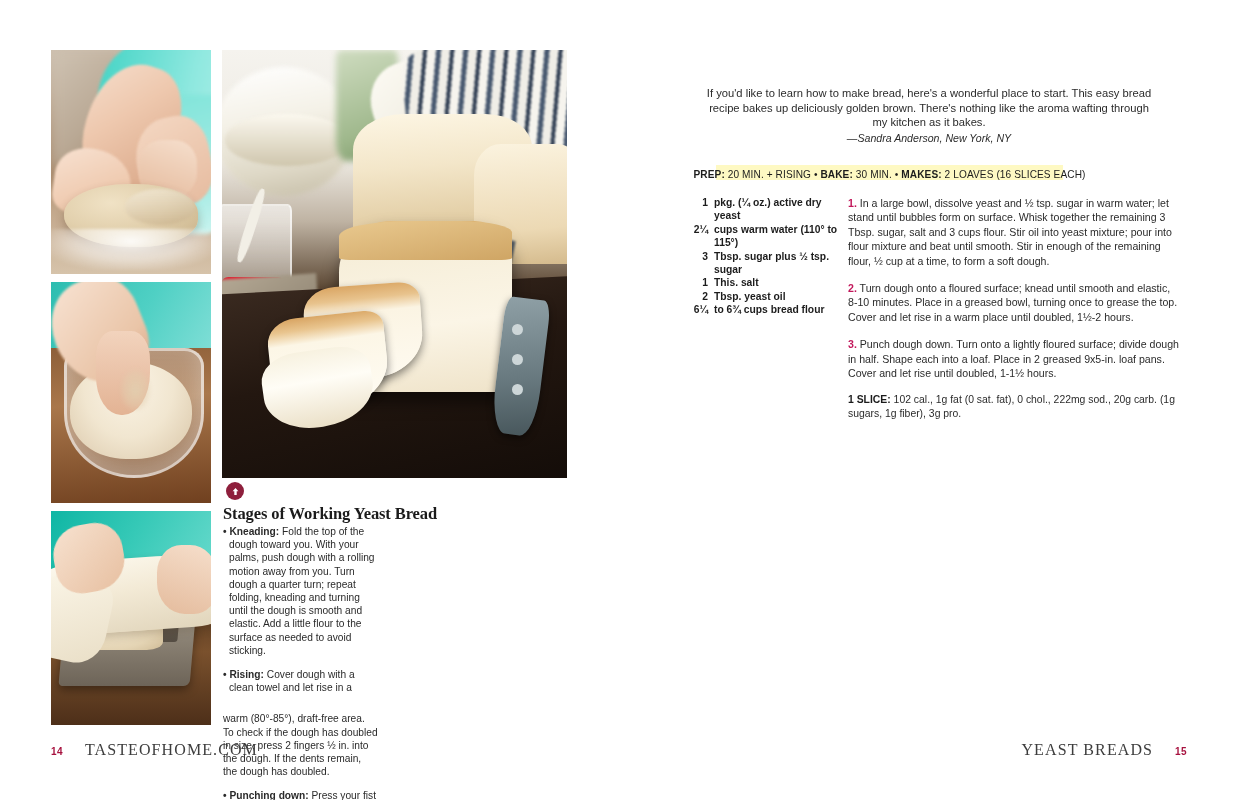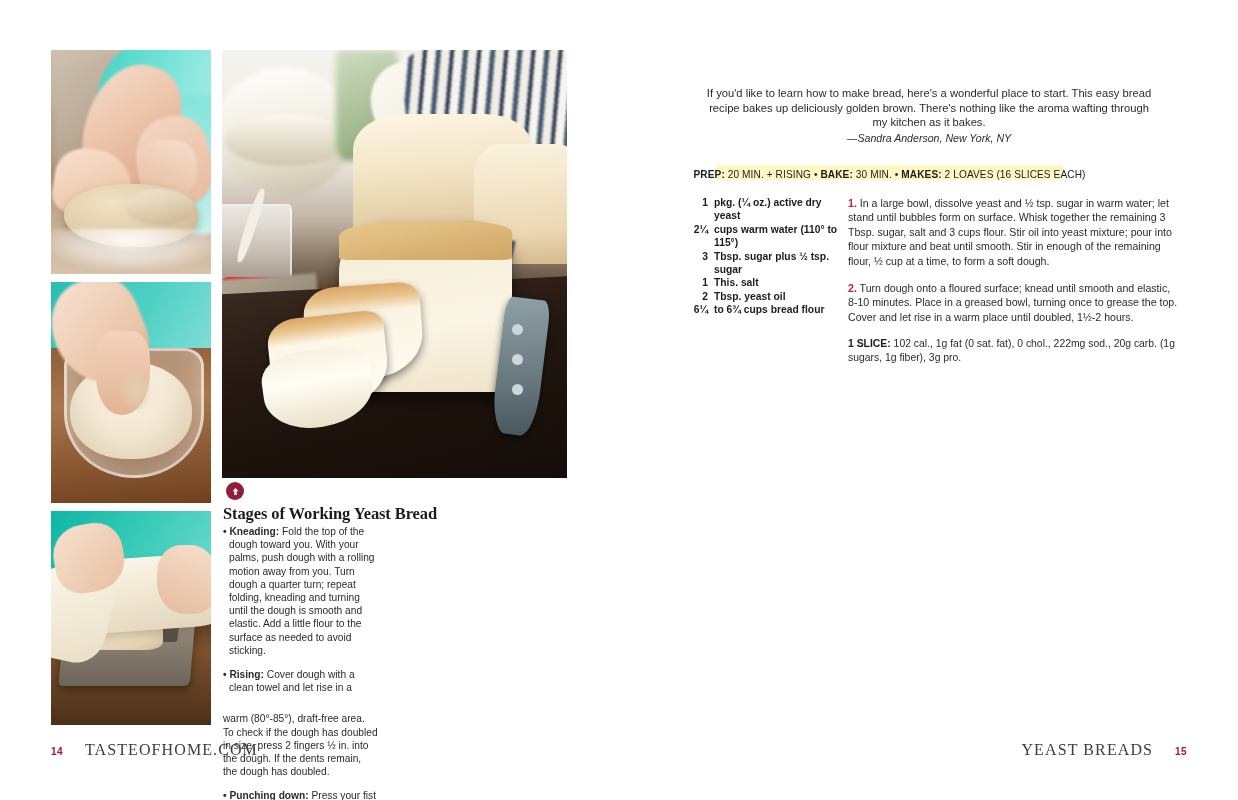--- a/index.html
+++ b/index.html
@@ -631,20 +631,23 @@
     </div>
   </div>
 
   <div class="directions">
     <div class="dir-step">
       <span class="step-num">1.</span><span> In a large bowl, dissolve yeast and ½ tsp. sugar in warm water; let stand until bubbles form on surface. Whisk together the remaining 3 Tbsp. sugar, salt and 3 cups flour. Stir oil into yeast mixture; pour into flour mixture and beat until smooth. Stir in enough of the remaining flour, ½ cup at a time, to form a soft dough.</span>
     </div>
     <div class="dir-step">
       <span class="step-num">2.</span><span> Turn dough onto a floured surface; knead until smooth and elastic, 8-10 minutes. Place in a greased bowl, turning once to grease the top. Cover and let rise in a warm place until doubled, 1½-2 hours.</span>
     </div>
+    <div class="dir-step">
+      <span class="step-num">3.</span><span> Punch dough down. Turn onto a lightly floured surface; divide dough in half. Shape each into a loaf. Place in 2 greased 9x5-in. loaf pans. Cover and let rise until doubled, 1-1½ hours.</span>
+    </div>
     <div class="nutrition">
       <b>1 SLICE:</b><span> 102 cal., 1g fat (0 sat. fat), 0 chol., 222mg sod., 20g carb. (1g sugars, 1g fiber), 3g pro.</span>
     </div>
   </div>
 
   <div class="footer-right">
     <span class="footer-label">YEAST BREADS</span>
     <span class="pagenum">15</span>
   </div>
 

